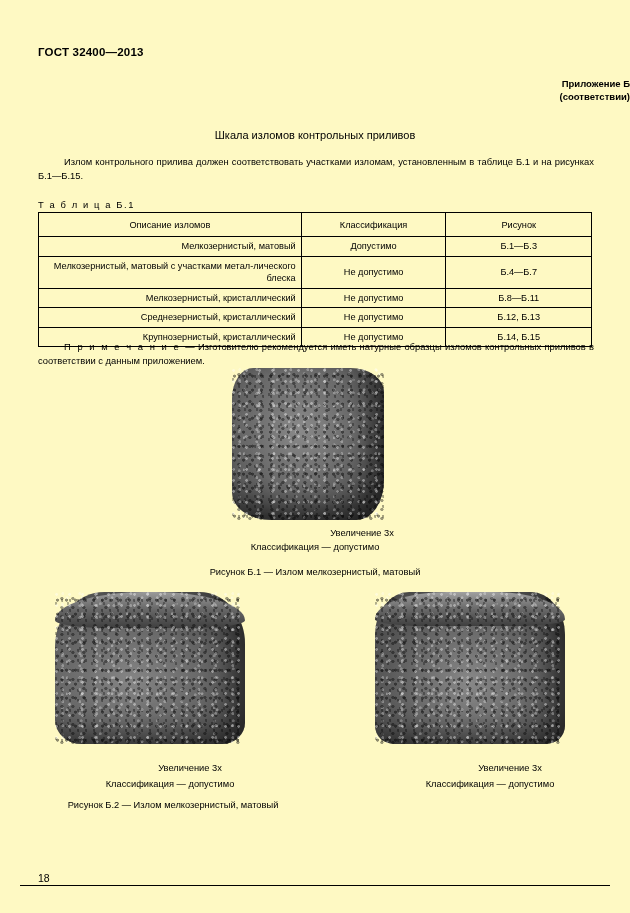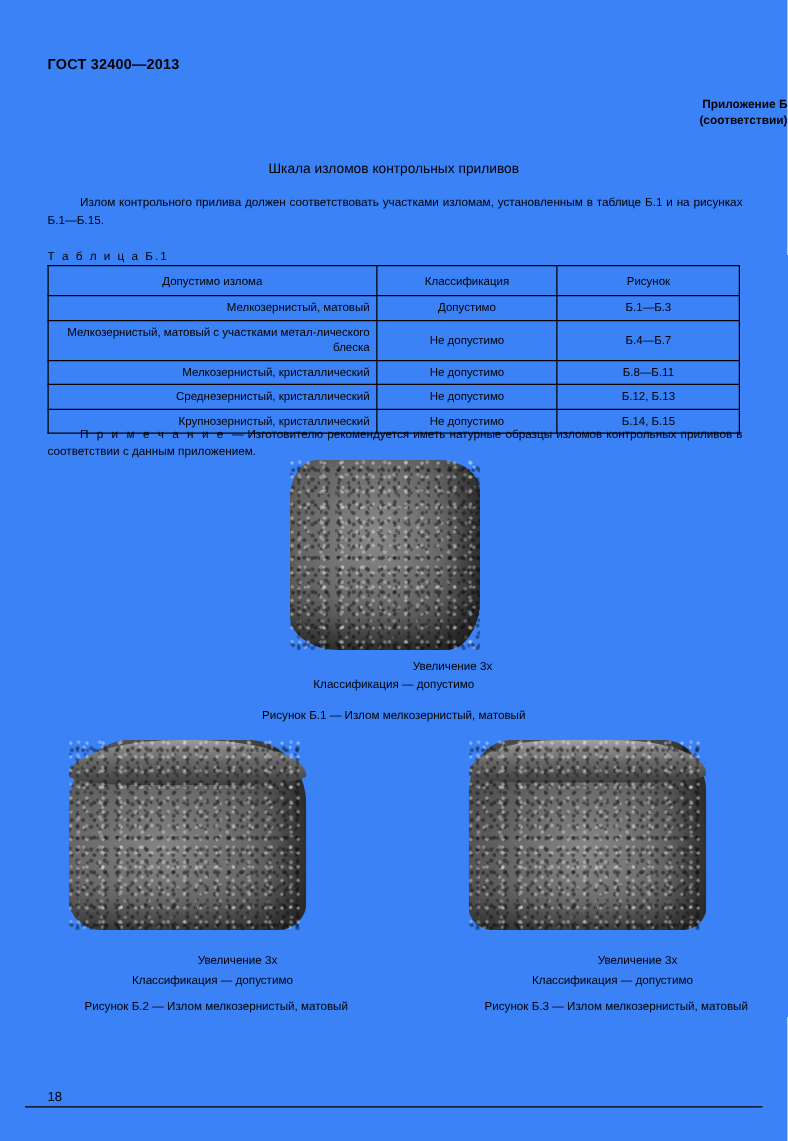--- a/index.html
+++ b/index.html
@@ -13,21 +13,21 @@
     position: relative;
     font-family: "Liberation Sans", sans-serif;
     color: #000000;
     overflow: hidden;
   }
   .page {
     position: absolute;
     left: 0; top: 0;
     width: 630px;
     height: 913px;
-    background: #3b82f6;
+    background: #fef9c3;
   }
   .doc-header {
     position: absolute;
     left: 38px;
     top: 46px;
     font-size: 11.5px;
     font-weight: bold;
     letter-spacing: 0.2px;
   }
   .annex-block {
@@ -238,21 +238,21 @@
 
   <div class="section-title">Шкала изломов контрольных приливов</div>
 
   <div class="intro-par">Излом контрольного прилива должен соответствовать участками изломам, установленным в таблице Б.1 и на рисунках Б.1—Б.15.</div>
 
   <div class="table-caption">Т а б л и ц а  Б.1</div>
 
   <table class="tb">
     <thead>
       <tr>
-        <th>Допустимо излома</th>
+        <th>Описание изломов</th>
         <th>Классификация</th>
         <th>Рисунок</th>
       </tr>
     </thead>
     <tbody>
       <tr>
         <td class="desc">Мелкозернистый, матовый</td>
         <td class="cls">Допустимо</td>
         <td class="fig">Б.1—Б.3</td>
       </tr>
@@ -298,18 +298,17 @@
   <div class="cap" id="cap-b2-cls">Классификация — допустимо</div>
   <div class="cap" id="cap-b2-fig">Рисунок Б.2 — Излом мелкозернистый, матовый</div>
 
   <div class="specimen" id="fig-b3">
     <div class="spec-body"></div>
     <div class="toprim"></div>
     <div class="grain"></div>
   </div>
   <div class="cap" id="cap-b3-mag">Увеличение 3х</div>
   <div class="cap" id="cap-b3-cls">Классификация — допустимо</div>
-  <div class="cap" id="cap-b3-fig">Рисунок Б.3 — Излом мелкозернистый, матовый</div>
 
   <div class="page-num">18</div>
   <div class="rule"></div>
 
 </div>
 
 </body></html>

